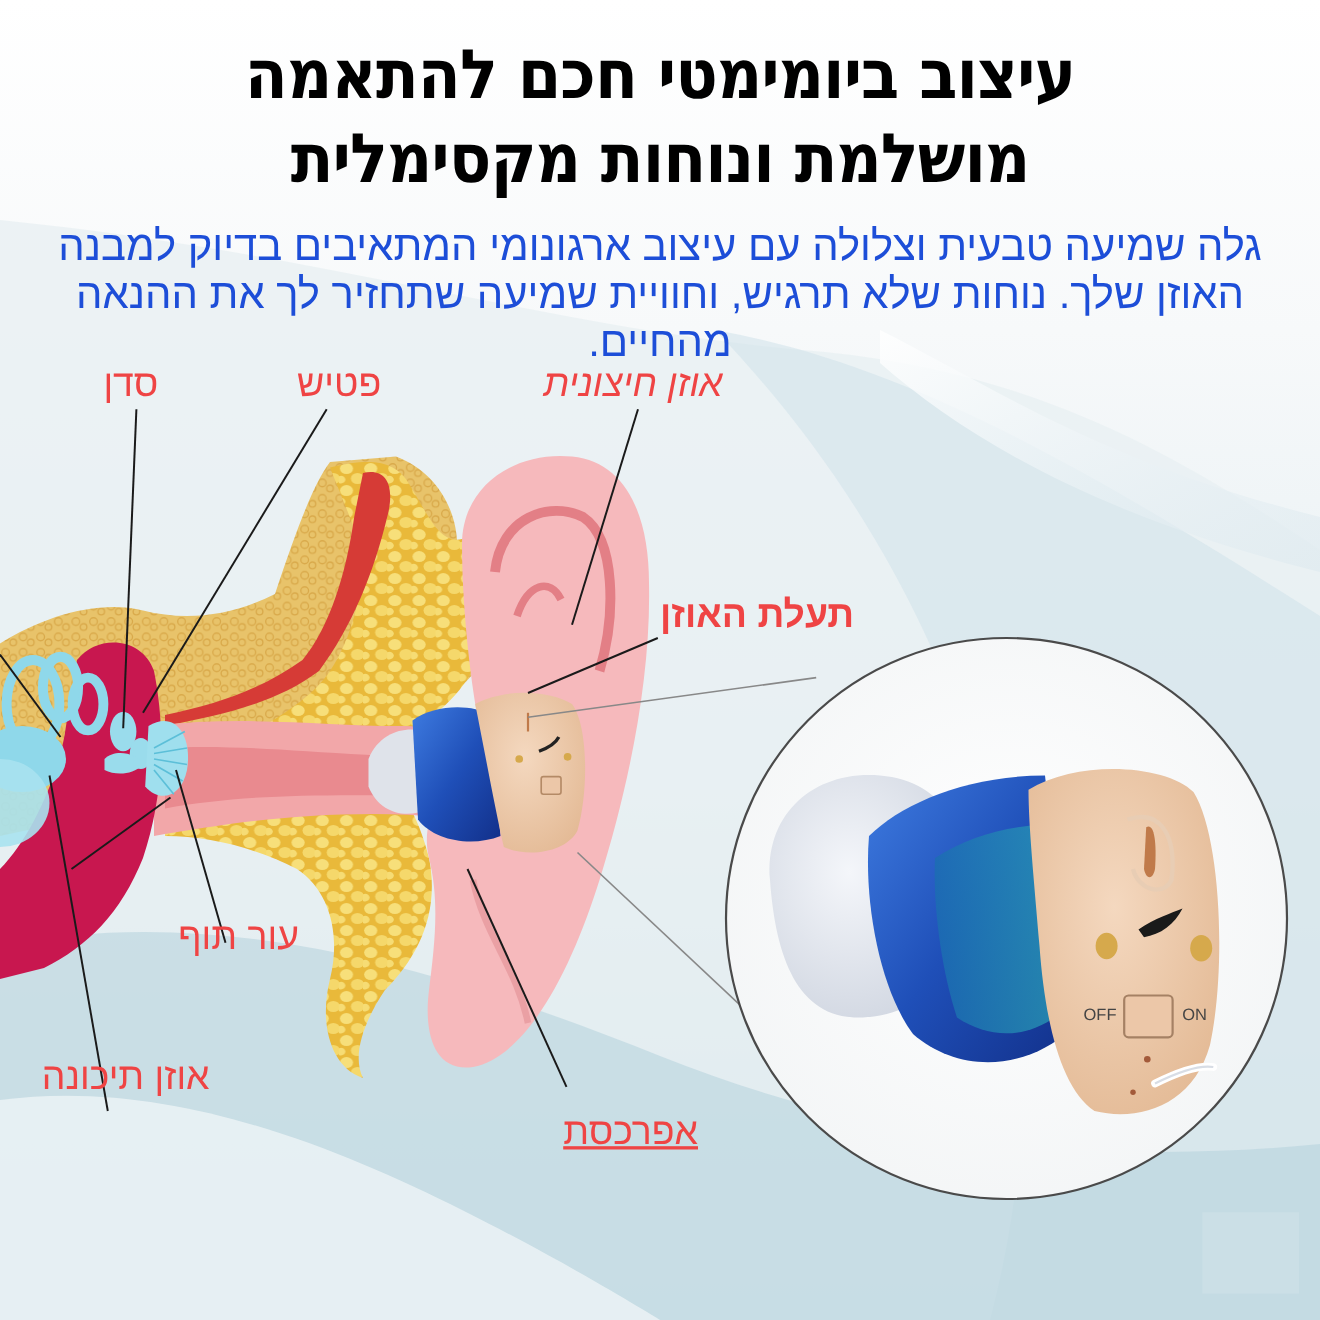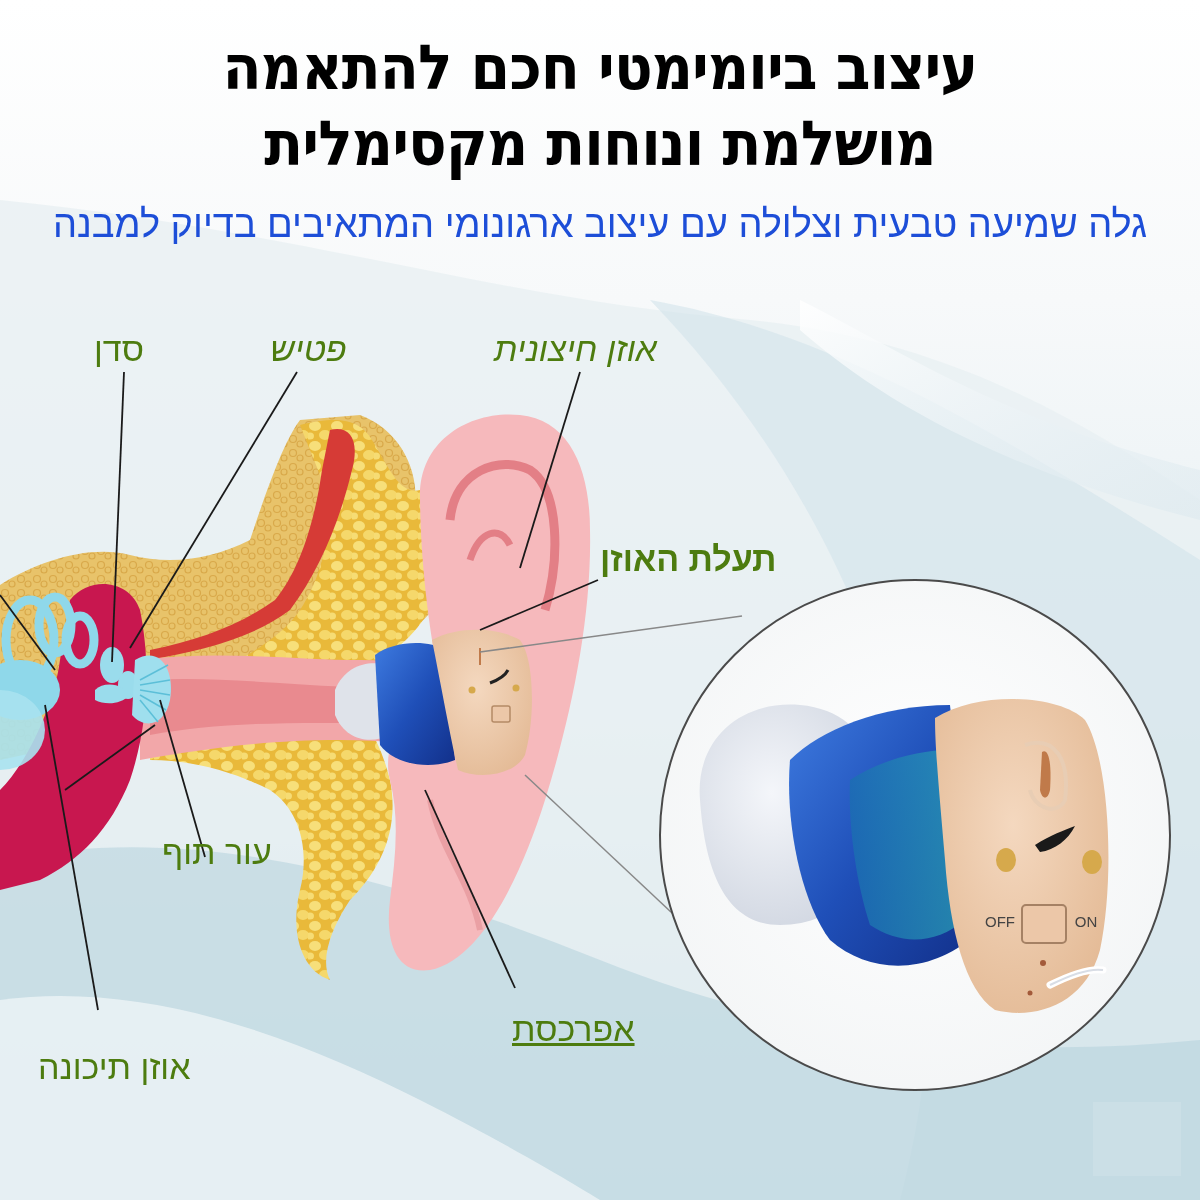--- a/index.html
+++ b/index.html
@@ -16,21 +16,21 @@
       transform: scaleX(0.92); transform-origin: center;
     }
     .subtitle {
       position: absolute; top: 190px; left: 30px; width: 1140px; text-align: center;
       direction: rtl; font-size: 38px; line-height: 44px; color: #1d4ed8; z-index: 3;
       font-family: "Liberation Sans", sans-serif;
       margin-top: 12px;
     }
     .illus { position: absolute; inset: 0; z-index: 1; }
     .label {
-      position: absolute; direction: rtl; font-size: 34px; color: #4d7c0f; z-index: 3;
+      position: absolute; direction: rtl; font-size: 34px; color: #ef4444; z-index: 3;
       font-family: "Liberation Sans", sans-serif; white-space: nowrap;
     }
     .watermark {
       position: absolute; left: 1093px; top: 1102px; width: 88px; height: 74px;
       background: rgba(255,255,255,0.12); z-index: 2;
     }
   </style>
 </head>
 <body>
 
@@ -55,20 +55,21 @@
   <path d="M800 300 C900 350 1000 420 1200 470 L1200 520 C1000 470 880 400 800 330 Z" fill="url(#waveA)" opacity="0.9"></path>
 </svg>
 
 <div class="title">
   <div>עיצוב ביומימטי חכם להתאמה</div>
   <div>מושלמת ונוחות מקסימלית</div>
 </div>
 
 <div class="subtitle">
   <div>גלה שמיעה טבעית וצלולה עם עיצוב ארגונומי המתאיבים בדיוק למבנה</div>
+  <div>האוזן שלך. נוחות שלא תרגיש, וחוויית שמיעה שתחזיר לך את ההנאה מהחיים.</div>
 </div>
 
 <svg class="illus" width="1200" height="1200" viewBox="0 0 1200 1200">
   <defs>
     <pattern id="fatDots" width="22" height="20" patternUnits="userSpaceOnUse">
       <rect width="22" height="20" fill="#e9b93a"></rect>
       <ellipse cx="7" cy="6" rx="6" ry="5" fill="#f7df7a"></ellipse>
       <ellipse cx="17" cy="15" rx="6" ry="5" fill="#f5d86b"></ellipse>
       <ellipse cx="2" cy="16" rx="4" ry="3.5" fill="#f6dc74"></ellipse>
     </pattern>
@@ -197,20 +198,20 @@
     <line x1="598" y1="580" x2="480" y2="630"></line>
     <line x1="205" y1="857" x2="160" y2="700"></line>
     <line x1="98" y1="1010" x2="45" y2="705"></line>
     <line x1="0" y1="595" x2="55" y2="670"></line>
     <line x1="515" y1="988" x2="425" y2="790"></line>
     <line x1="155" y1="725" x2="65" y2="790"></line>
   </g>
 </svg>
 
 <div class="label" style="left:94px; top:330px;">סדן</div>
-<div class="label" style="left:270px; top:330px;font-style:italic;">פטיש</div>
+<div class="label" style="left:270px; top:330px;">פטיש</div>
 <div class="label" style="left:494px; top:330px;font-style:italic;">אוזן חיצונית</div>
 <div class="label" style="left:600px; top:540px;font-weight:bold;">תעלת האוזן</div>
 <div class="label" style="left:162px; top:833px;">עור תוף</div>
-<div class="label" style="left:38px; top:1048px;text-align:right;">אוזן תיכונה</div>
+<div class="label" style="left:38px; top:960px;text-align:right;">אוזן תיכונה</div>
 <div class="label" style="left:512px; top:1010px;text-decoration:underline;">אפרכסת</div>
 
 <div class="watermark"></div>
 
 </body></html>

